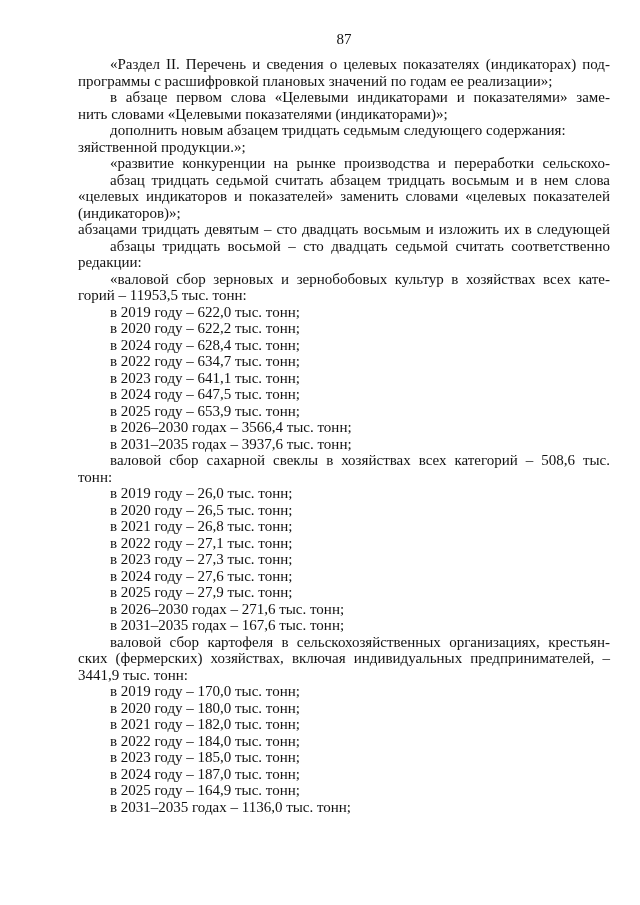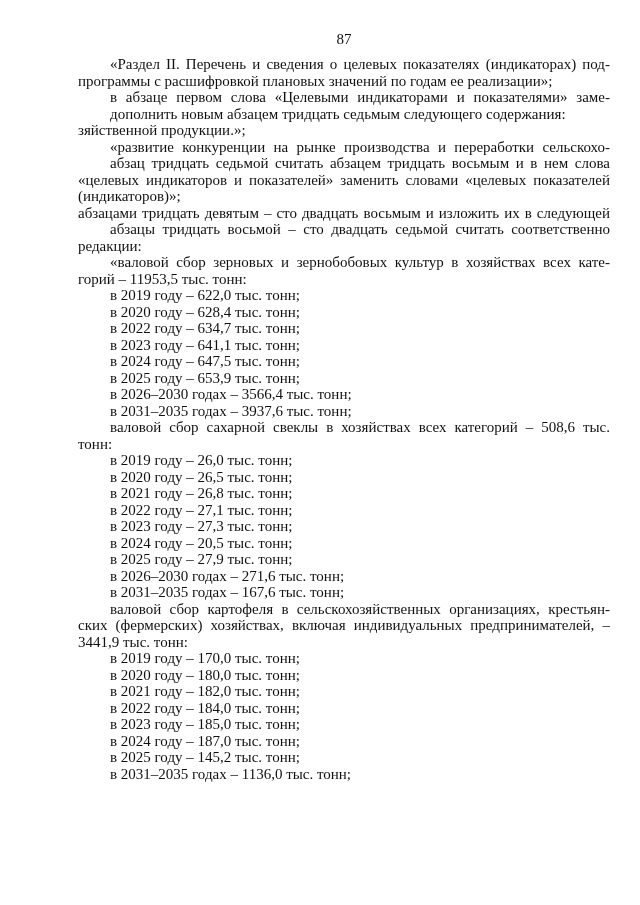--- a/index.html
+++ b/index.html
@@ -52,20 +52,21 @@
 
 <div class="sheet">
   <div class="pagenum">87</div>
   <div class="content">
       <div class="para">
         <div class="line first just">«Раздел II. Перечень и сведения о целевых показателях (индикаторах) под-</div>
         <div class="line">программы с расшифровкой плановых значений по годам ее реализации»;</div>
       </div>
       <div class="para">
         <div class="line first just">в абзаце первом слова «Целевыми индикаторами и показателями» заме-</div>
+        <div class="line">нить словами «Целевыми показателями (индикаторами)»;</div>
       </div>
       <div class="para">
         <div class="line first">дополнить новым абзацем тридцать седьмым следующего содержания:</div>
       </div>
       <div class="para">
         <div class="line">зяйственной продукции.»;</div>
         <div class="line first just">«развитие конкуренции на рынке производства и переработки сельскохо-</div>
       </div>
       <div class="para">
         <div class="line first just">абзац тридцать седьмой считать абзацем тридцать восьмым и в нем слова</div>
@@ -78,21 +79,24 @@
         <div class="line">редакции:</div>
       </div>
       <div class="para">
         <div class="line first just">«валовой сбор зерновых и зернобобовых культур в хозяйствах всех кате-</div>
         <div class="line">горий – 11953,5 тыс. тонн:</div>
       </div>
       <div class="para">
         <div class="line first">в 2019 году – 622,0 тыс. тонн;</div>
       </div>
       <div class="para">
-        <div class="line first">в 2020 году – 628,4 тыс. тонн;</div>
+        <div class="line first">в 2020 году – 622,2 тыс. тонн;</div>
+      </div>
+      <div class="para">
+        <div class="line first">в 2024 году – 628,4 тыс. тонн;</div>
       </div>
       <div class="para">
         <div class="line first">в 2022 году – 634,7 тыс. тонн;</div>
       </div>
       <div class="para">
         <div class="line first">в 2023 году – 641,1 тыс. тонн;</div>
       </div>
       <div class="para">
         <div class="line first">в 2024 году – 647,5 тыс. тонн;</div>
       </div>
@@ -118,21 +122,21 @@
       <div class="para">
         <div class="line first">в 2021 году – 26,8 тыс. тонн;</div>
       </div>
       <div class="para">
         <div class="line first">в 2022 году – 27,1 тыс. тонн;</div>
       </div>
       <div class="para">
         <div class="line first">в 2023 году – 27,3 тыс. тонн;</div>
       </div>
       <div class="para">
-        <div class="line first">в 2024 году – 20,5 тыс. тонн;</div>
+        <div class="line first">в 2024 году – 27,6 тыс. тонн;</div>
       </div>
       <div class="para">
         <div class="line first">в 2025 году – 27,9 тыс. тонн;</div>
       </div>
       <div class="para">
         <div class="line first">в 2026–2030 годах – 271,6 тыс. тонн;</div>
       </div>
       <div class="para">
         <div class="line first">в 2031–2035 годах – 167,6 тыс. тонн;</div>
       </div>
@@ -153,19 +157,19 @@
       <div class="para">
         <div class="line first">в 2022 году – 184,0 тыс. тонн;</div>
       </div>
       <div class="para">
         <div class="line first">в 2023 году – 185,0 тыс. тонн;</div>
       </div>
       <div class="para">
         <div class="line first">в 2024 году – 187,0 тыс. тонн;</div>
       </div>
       <div class="para">
-        <div class="line first">в 2025 году – 145,2 тыс. тонн;</div>
+        <div class="line first">в 2025 году – 164,9 тыс. тонн;</div>
       </div>
       <div class="para">
         <div class="line first">в 2031–2035 годах – 1136,0 тыс. тонн;</div>
       </div>
     </div>
 </div>
 
 </body></html>

